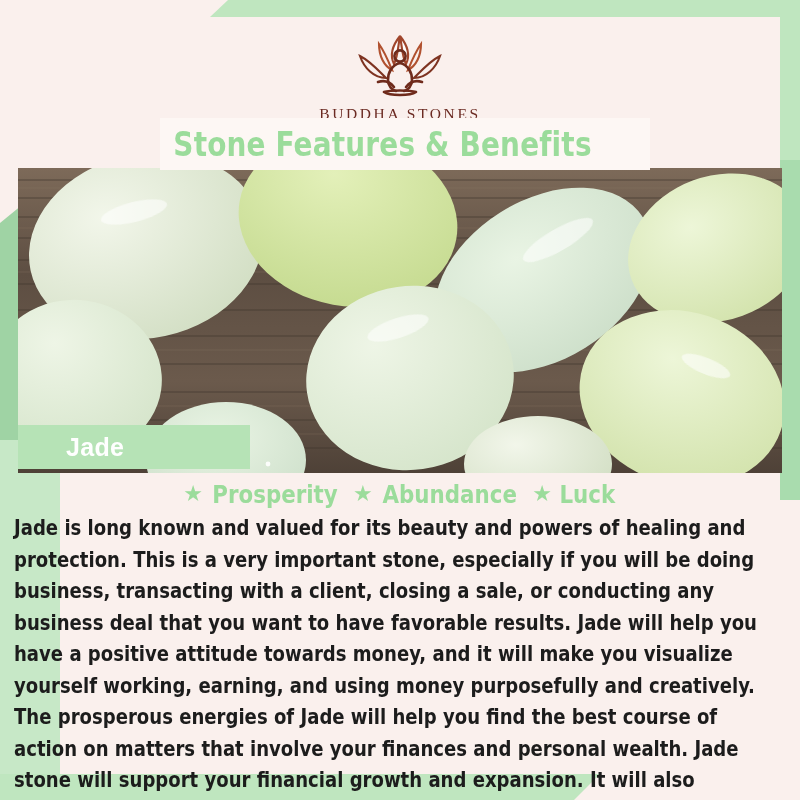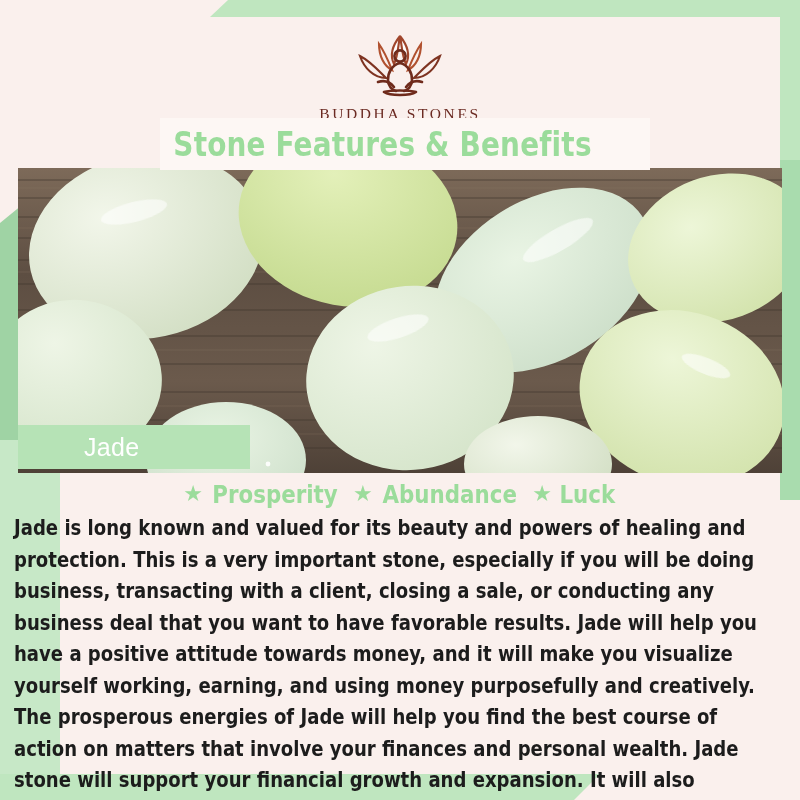--- a/index.html
+++ b/index.html
@@ -115,24 +115,24 @@
   
   .jade-tag {
     position: absolute;
     left: 18px; top: 425px; width: 232px; height: 44px;
     background: #b6e3b6;
     display: flex;
     align-items: center;
     z-index: 8;
   }
   .jade-text {
-    margin-left: 66px;
+    margin-left: 48px;
     color: #ffffff;
     font-size: 25px;
-    font-weight: 400;
+    font-weight: 700;
     letter-spacing: 0.3px;
   }
 
   
   .benefits {
     position: absolute;
     top: 480px; left: 0; right: 0;
     display: flex;
     align-items: center;
     justify-content: center;

